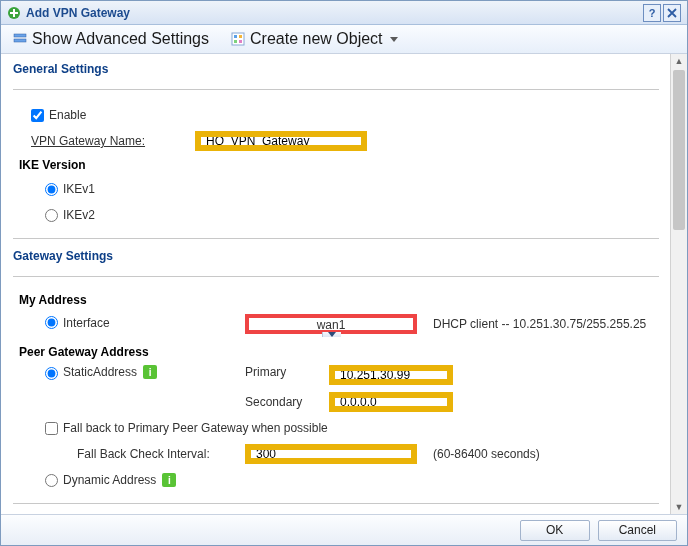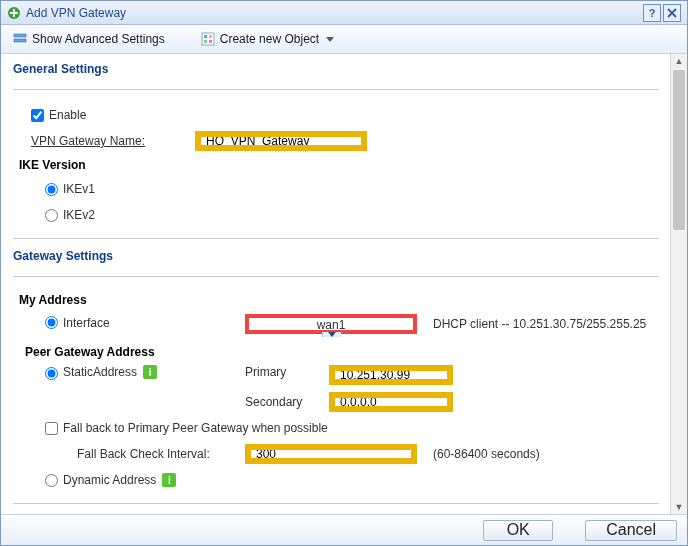--- a/index.html
+++ b/index.html
@@ -30,21 +30,21 @@
   }
   .title-bar .title-icon {
     width: 14px;
     height: 14px;
     margin-right: 5px;
     display: inline-flex;
     align-items: center;
     justify-content: center;
   }
   .title-bar .title-text {
-    font-weight: normal;
+    font-weight: bold;
     color: #1d4b8f;
     flex: 1;
   }
   .title-bar .win-btn {
     width: 16px;
     height: 16px;
     border: 1px solid #6d8ec0;
     background: #e7effa;
     display: inline-flex;
     align-items: center;
@@ -52,22 +52,22 @@
     margin-left: 2px;
     cursor: pointer;
   }
   .toolbar {
     height: 28px;
     background: linear-gradient(#fafcff, #e7effa);
     border-bottom: 1px solid #c8d2e1;
     display: flex;
     align-items: center;
     padding-left: 6px;
-    gap: 24px;
-    font-size: 12px;
+    gap: 10px;
+    font-size: 16px;
   }
   .tb-item {
     display: inline-flex;
     align-items: center;
     gap: 5px;
     padding: 3px 6px;
     cursor: pointer;
     border-radius: 2px;
     color: #1a1a1a;
   }
@@ -215,25 +215,24 @@
     justify-content:flex-end;
     padding-right:10px;
     gap:8px;
   }
   .btn {
     min-width:70px;
     height:21px;
     border:1px solid #a2b3cc;
     background:linear-gradient(#ffffff,#e4ebf5);
     border-radius:2px;
-    font-size:16px;
+    font-size:12px;
     cursor:pointer;
     padding:0 20px;
     color:#222;
-    margin-left:24px;
   }
   label.check, label.radio {
     display:inline-flex; align-items:center; gap:5px;
     cursor:pointer;
   }
   input[type=checkbox], input[type=radio]{
     margin:0; cursor:pointer;
   }
 </style>
 </head>
@@ -330,21 +329,21 @@
           </span>
           <span class="combo">
             <span class="combo-text">wan1</span>
             <span class="combo-btn">
                 <span class="caret"></span>
               </span>
           </span>
           <span class="after">DHCP client -- 10.251.30.75/255.255.25</span>
         </div>
 
-        <div class="sub-title" style="margin-left:12px; margin-top:10px;">Peer Gateway Address</div>
+        <div class="sub-title" style="margin-left:6px; margin-top:10px;">Peer Gateway Address</div>
 
         <div class="row tight" style="align-items:flex-start;">
           <span class="wlabel" style="display:flex;align-items:flex-start;">
             <label class="radio" style="align-items:flex-start;">
               <input type="radio" name="peer" checked="" style="margin-top: 2px;">
               <span style="display:flex;line-height:14px;">
                 <span>Static</span>
                   <span>Address</span>
               </span>
             </label>

